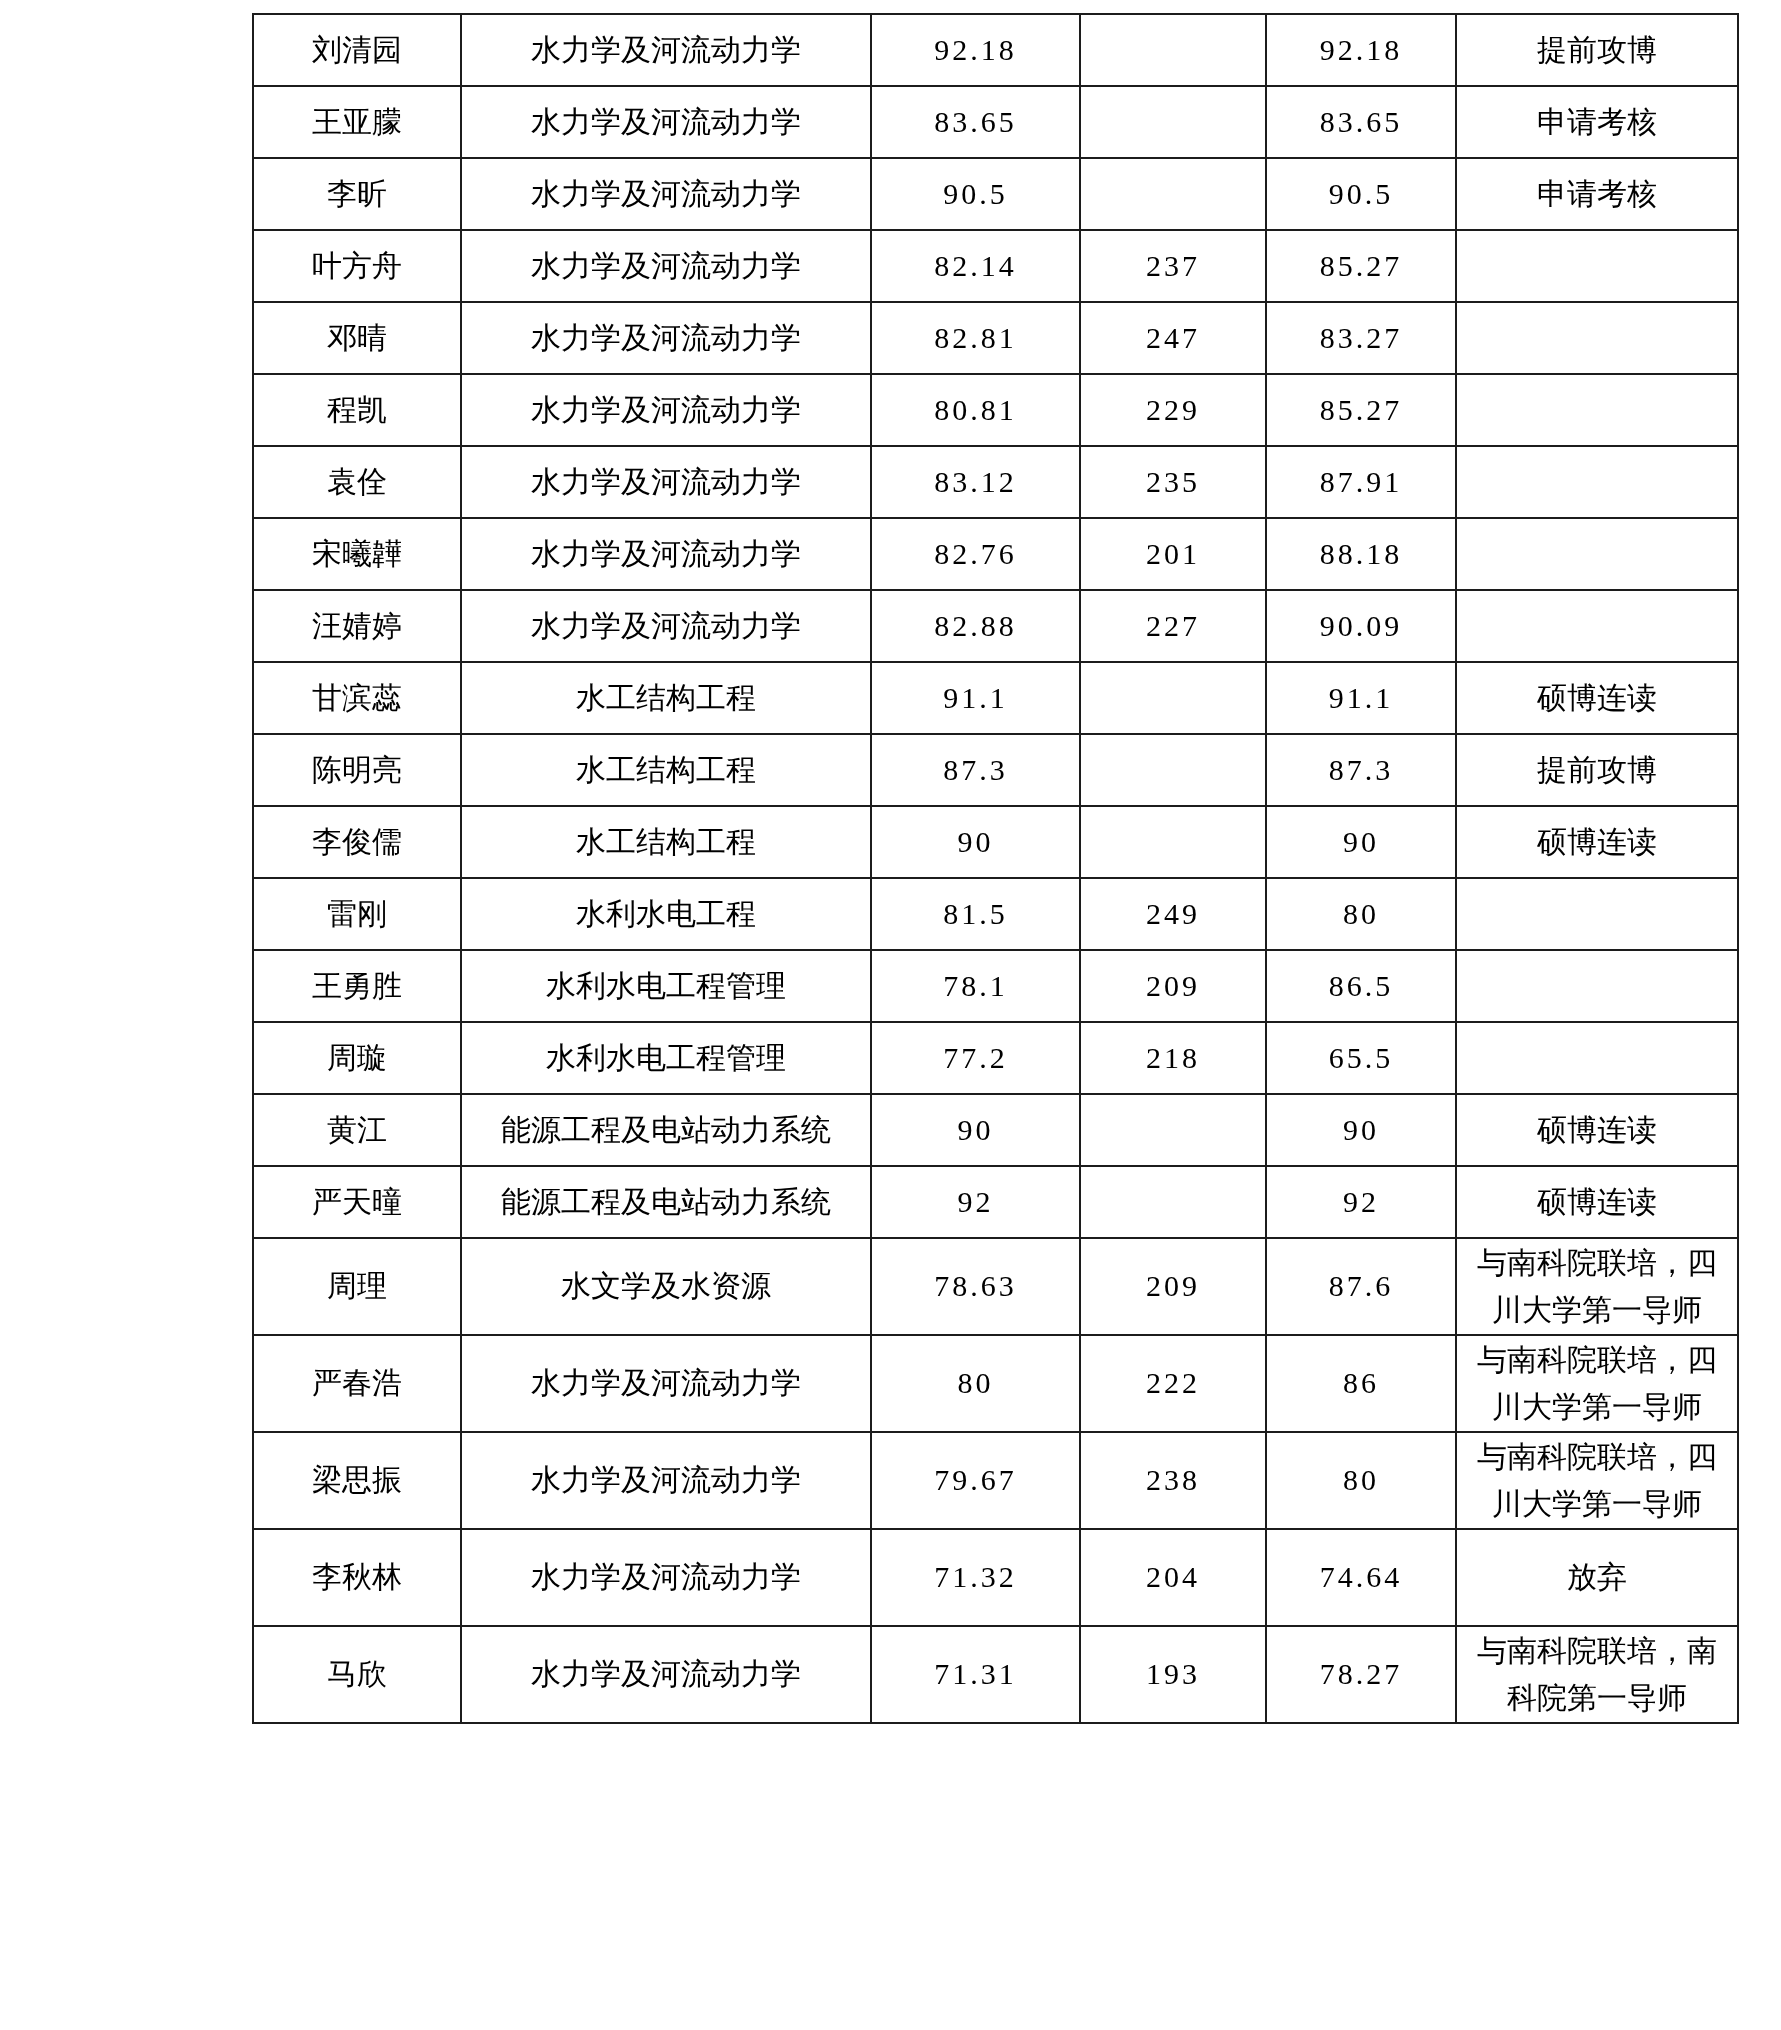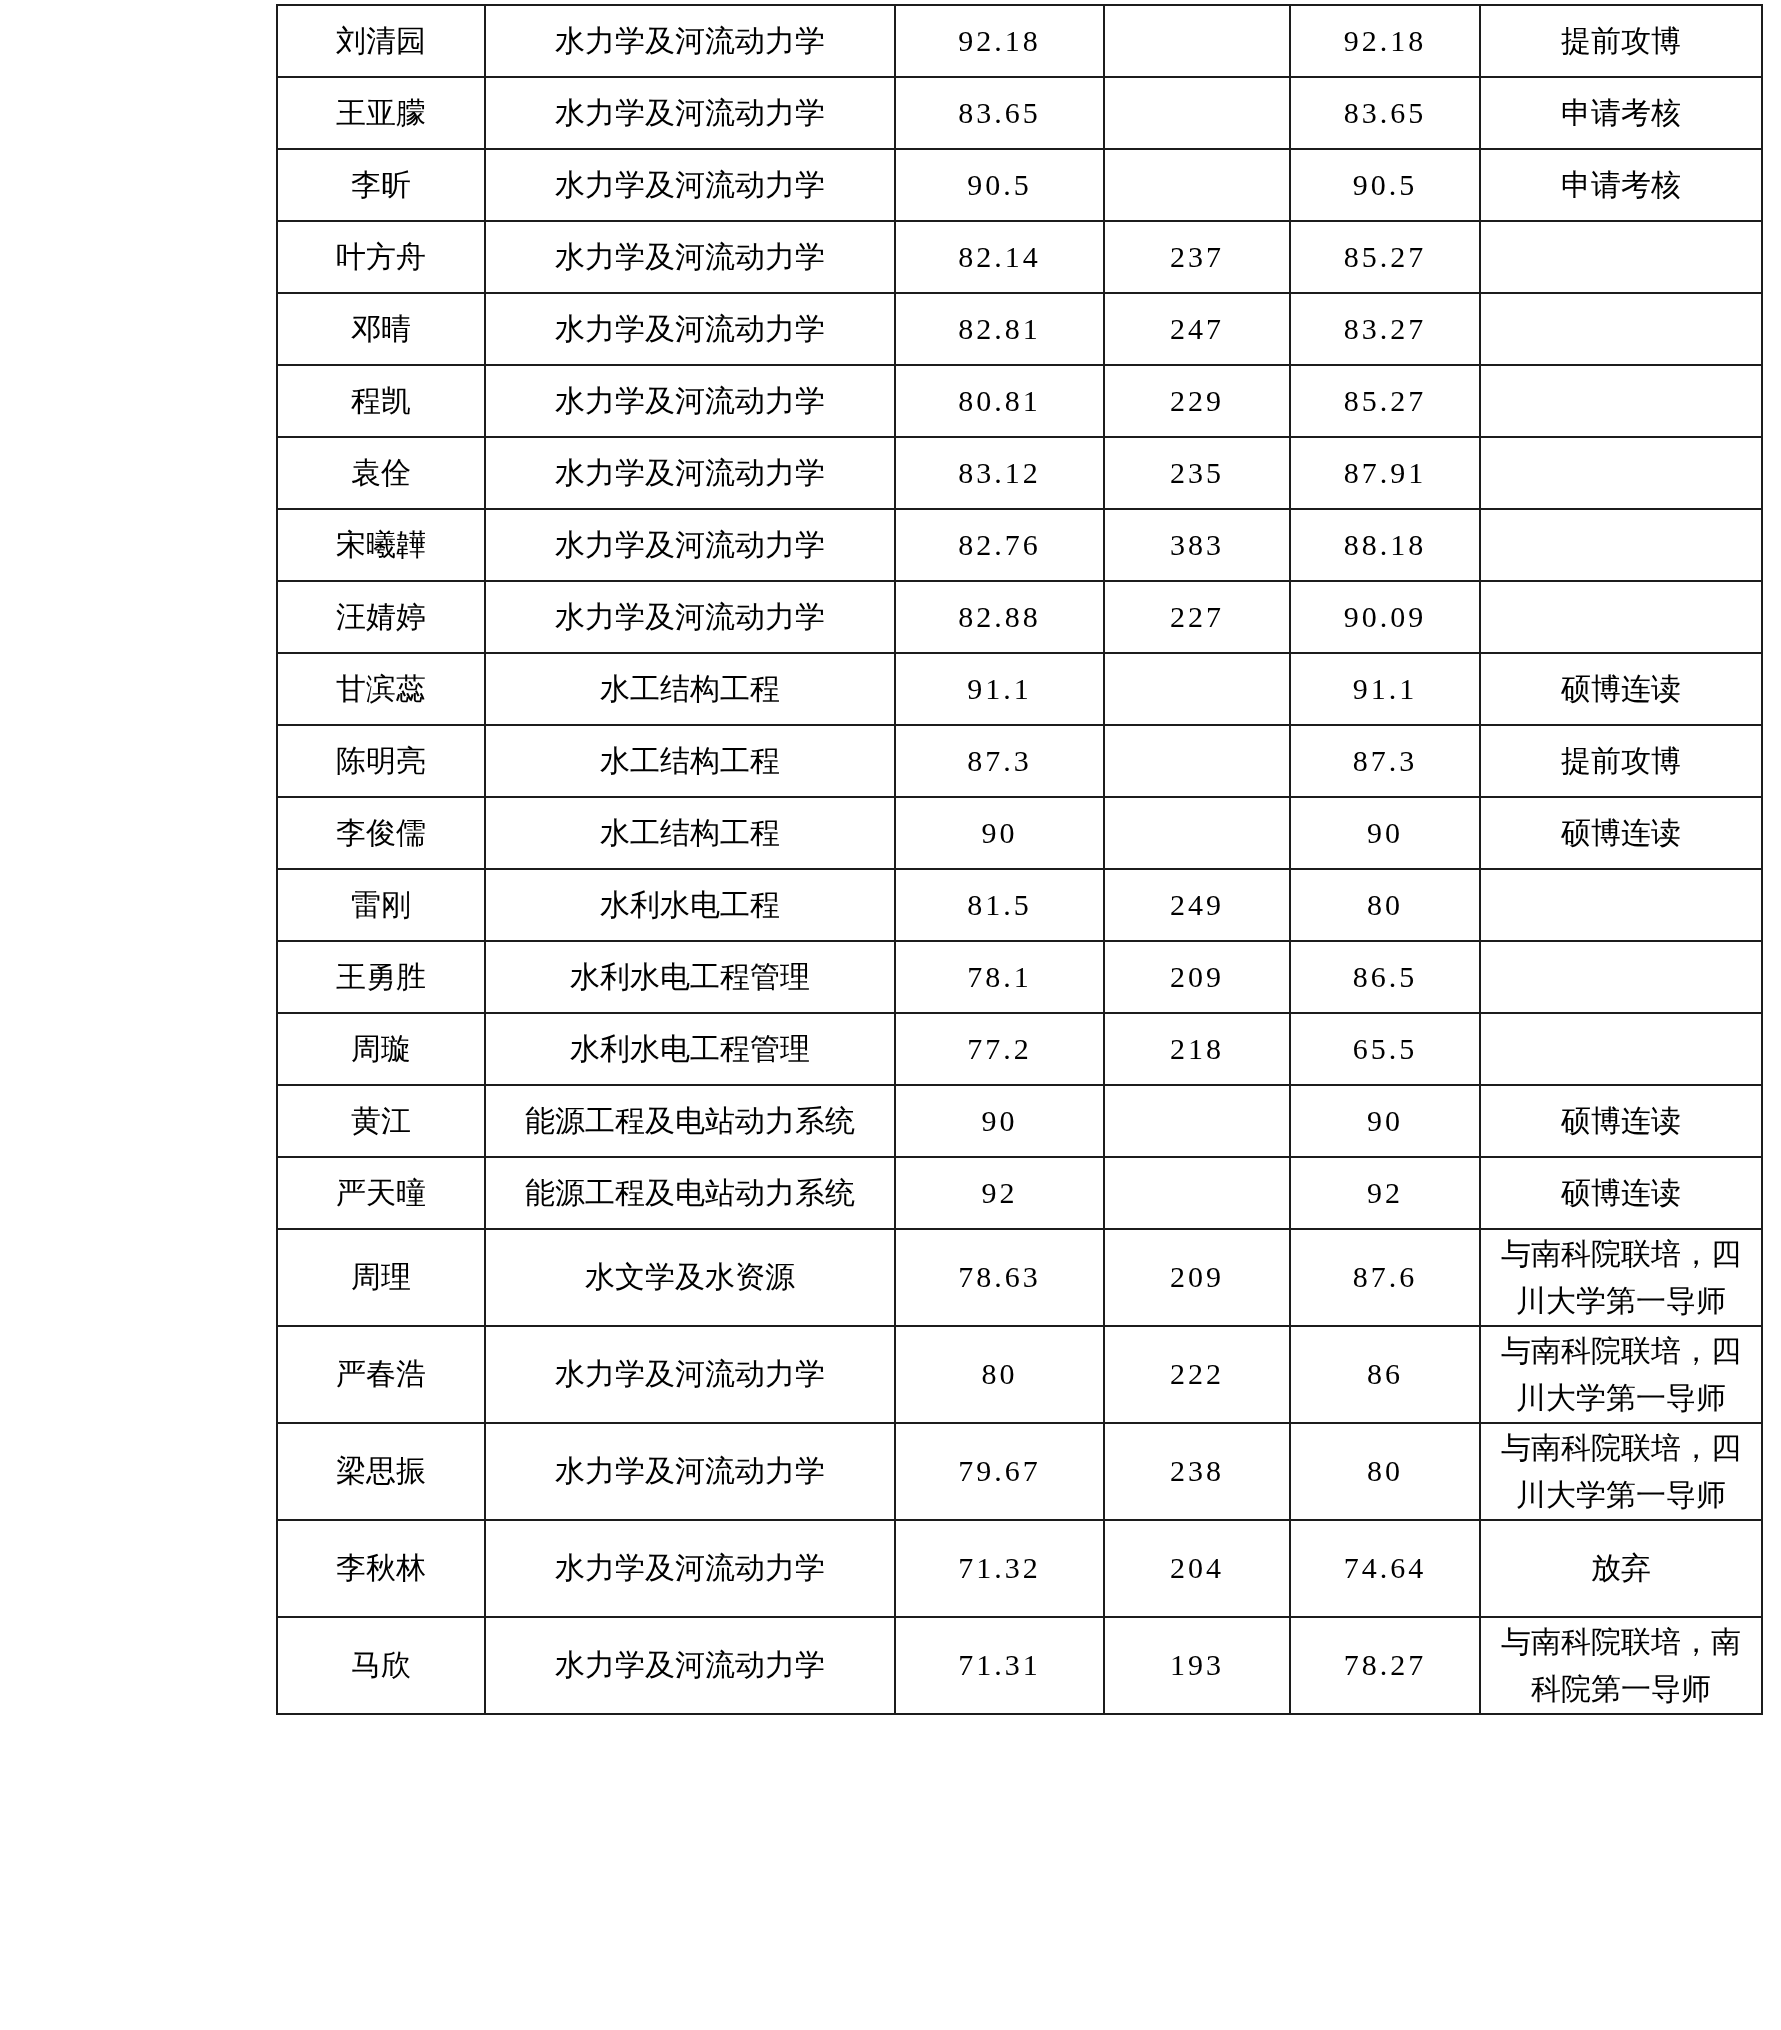--- a/index.html
+++ b/index.html
@@ -11,25 +11,24 @@
     position: relative;
     width: 1781px;
     height: 2030px;
     background: #ffffff;
     overflow: hidden;
     font-family: "Liberation Serif", "DejaVu Serif", serif;
   }
   table.doc-table {
     position: absolute;
     left: 252px;
-    top: 4px;
+    top: 13px;
     width: 1485px;
     border-collapse: collapse;
     table-layout: fixed;
-    margin-left: 24px;
   }
   col.c-name   { width: 208px; }
   col.c-major  { width: 410px; }
   col.c-s1     { width: 209px; }
   col.c-s2     { width: 186px; }
   col.c-s3     { width: 190px; }
   col.c-remark { width: 282px; }
 
   .doc-table td {
     border: 2px solid #1c1c1c;
@@ -115,21 +114,21 @@
           <td>水力学及河流动力学</td>
           <td class="score">83.12</td>
           <td class="score">235</td>
           <td class="score">87.91</td>
           <td></td>
         </tr>
         <tr>
           <td>宋曦韡</td>
           <td>水力学及河流动力学</td>
           <td class="score">82.76</td>
-          <td class="score">383</td>
+          <td class="score">201</td>
           <td class="score">88.18</td>
           <td></td>
         </tr>
         <tr>
           <td>汪婧婷</td>
           <td>水力学及河流动力学</td>
           <td class="score">82.88</td>
           <td class="score">227</td>
           <td class="score">90.09</td>
           <td></td>

